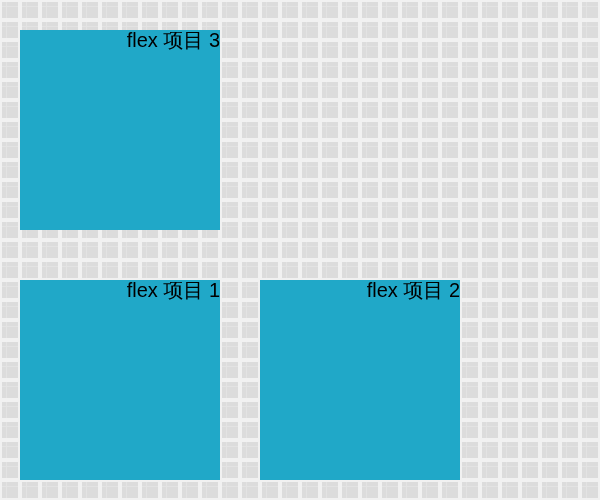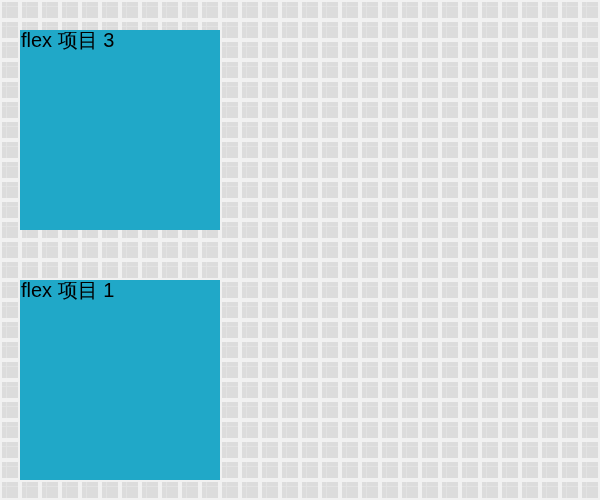--- a/index.html
+++ b/index.html
@@ -24,20 +24,21 @@
     background-color: #dcdcdc;
     background-image:
       
       linear-gradient(to right,  #f1f1f1 0px, #f1f1f1 4px, rgba(0,0,0,0) 4px),
       linear-gradient(to bottom, #f1f1f1 0px, #f1f1f1 4px, rgba(0,0,0,0) 4px),
       
       linear-gradient(to right,  #e3e3e3 0px, #e3e3e3 1px, rgba(0,0,0,0) 1px),
       linear-gradient(to bottom, #e3e3e3 0px, #e3e3e3 1px, rgba(0,0,0,0) 1px);
     background-size: 20px 20px, 20px 20px, 20px 20px, 20px 20px;
     background-position: -2px -2px, -2px -2px, 6px 6px, 6px 6px;
+    text-align: right;
   }
 
   
   #flex-container {
     position: absolute;
     left: 20px;
     top: 30px;
     width: 440px;
     height: 450px;
     display: flex;
@@ -96,17 +97,20 @@
     <div id="row-top">
       <div class="flex-item">
         <span class="item-label">flex 项目 3</span>
       </div>
     </div>
 
     <div id="row-bottom">
       <div class="flex-item">
         <span class="item-label">flex 项目 1</span>
       </div>
+      <div class="flex-item">
+        <span class="item-label">flex 项目 2</span>
+      </div>
     </div>
 
   </div>
 
 </div>
 
 </body></html>

